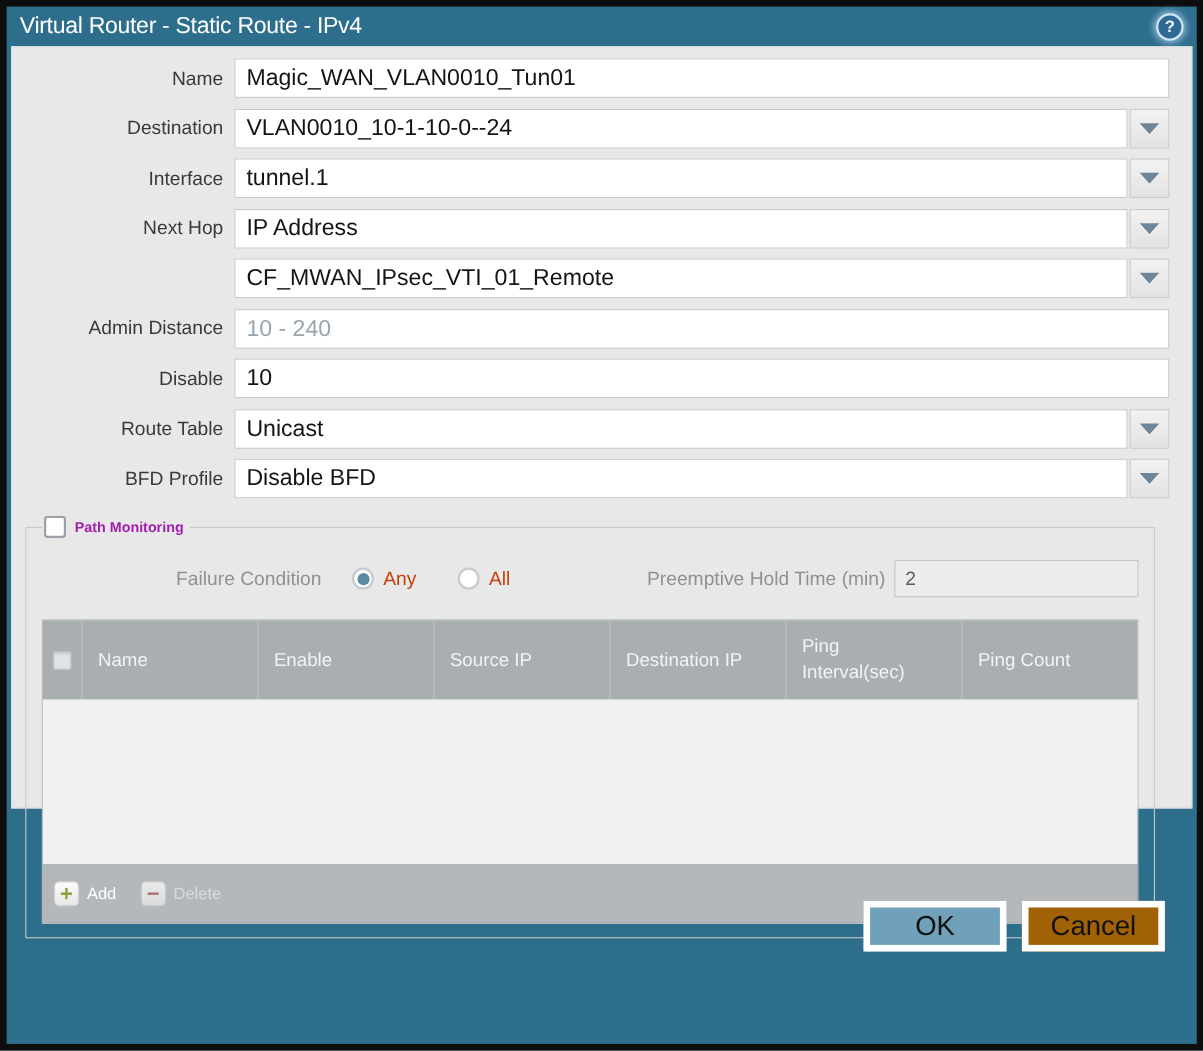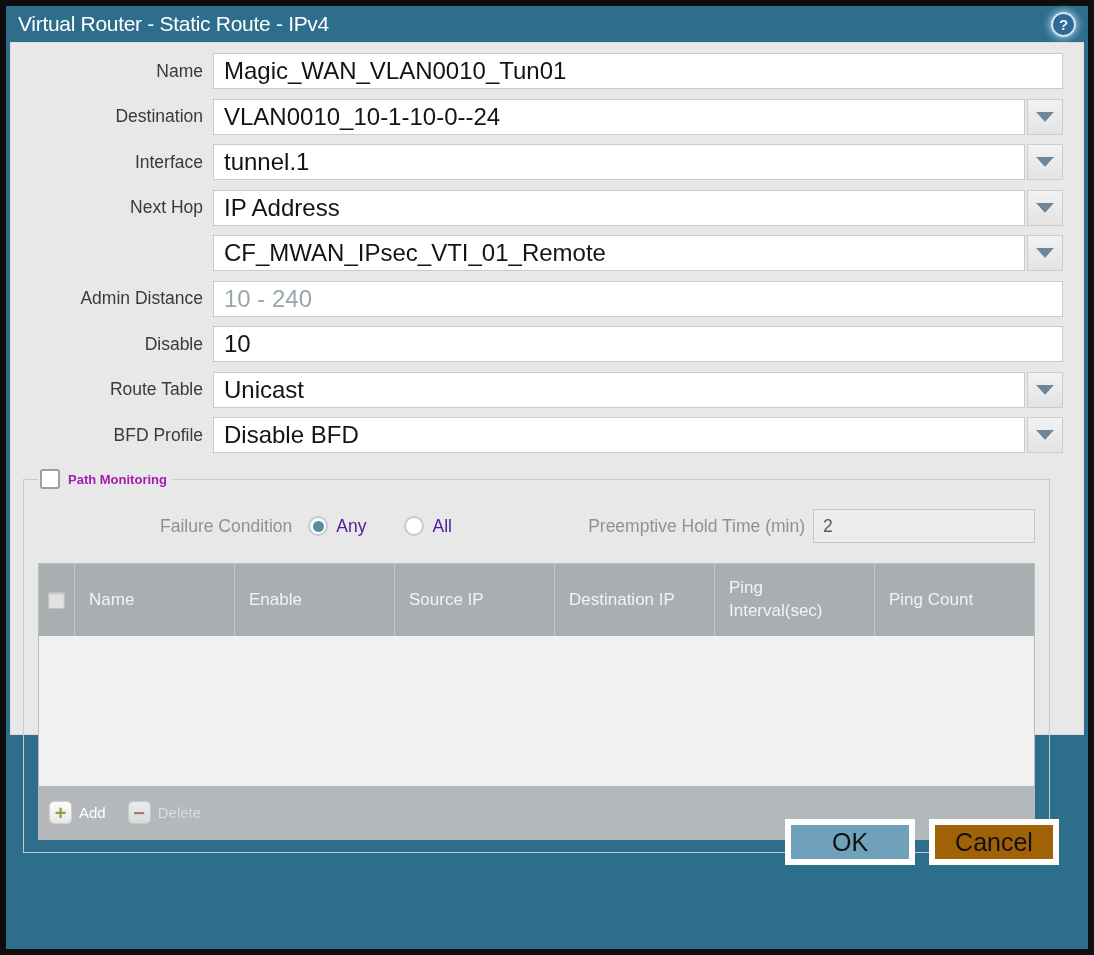--- a/index.html
+++ b/index.html
@@ -35,21 +35,21 @@
 
   .frow { display:flex; align-items:center; margin-bottom:9.5px; }
   .flabel {
     width:202px; text-align:right; padding-right:10px;
     font-size:17.5px; color:#3a3a3a; flex:0 0 auto; white-space:nowrap;
   }
   .fctrl { flex:1; display:flex; height:36px; }
   .tbox {
     flex:1; background:#ffffff; border:1px solid #c9c9c9;
     display:flex; align-items:center; padding:0 10px;
-    font-size:24px; color:#141414; overflow:hidden; white-space:nowrap;
+    font-size:21px; color:#141414; overflow:hidden; white-space:nowrap;
   }
   .tbox.placeholder { color:#9aa5ad; }
   .combo-btn {
     flex:0 0 36px; margin-left:2px;
     background:linear-gradient(#f2f2f2,#e3e3e3);
     border:1px solid #cccccc;
     display:flex; align-items:center; justify-content:center;
     cursor:pointer;
   }
   .tri {
@@ -69,30 +69,30 @@
     display:flex; align-items:center; gap:8px; padding:0 6px 0 2px;
   }
   .pm-checkbox {
     width:20px; height:20px; background:#ffffff;
     border:2px solid #9aa0a5; border-radius:3px; cursor:pointer;
   }
   .pm-title { font-size:13px; font-weight:bold; color:#a21caf; }
 
   .pm-row { display:flex; align-items:center; margin:14px 0 18px 0; height:38px; }
   .pm-lbl { font-size:17.5px; color:#919191; white-space:nowrap; }
-  .fc-label { margin-left:122px; margin-right:16px; }
+  .fc-label { margin-left:122px; margin-right:28px; }
   .radio {
     width:20px; height:20px; border-radius:50%ное;
     border-radius:50%;
     background:#ffffff; border:2px solid #c6cbce;
     display:flex; align-items:center; justify-content:center;
     margin-right:8px; cursor:pointer; flex:0 0 auto;
   }
   .radio .dot { width:11px; height:11px; border-radius:50%; background:#5d8aa0; }
-  .radio-label { font-size:17.5px; color:#4c1d95; margin-right:38px; }
+  .radio-label { font-size:17.5px; color:#c2410c; margin-right:38px; }
   .pht-group { margin-left:auto; display:flex; align-items:center; }
   .pht-input {
     width:222px; height:34px; margin-left:8px;
     background:#ececec; border:1px solid #c6c6c6;
     display:flex; align-items:center; padding:0 9px;
     font-size:17.5px; color:#5a5a5a;
   }
 
   
   .pm-table { border:1px solid #b9bcbe; }

